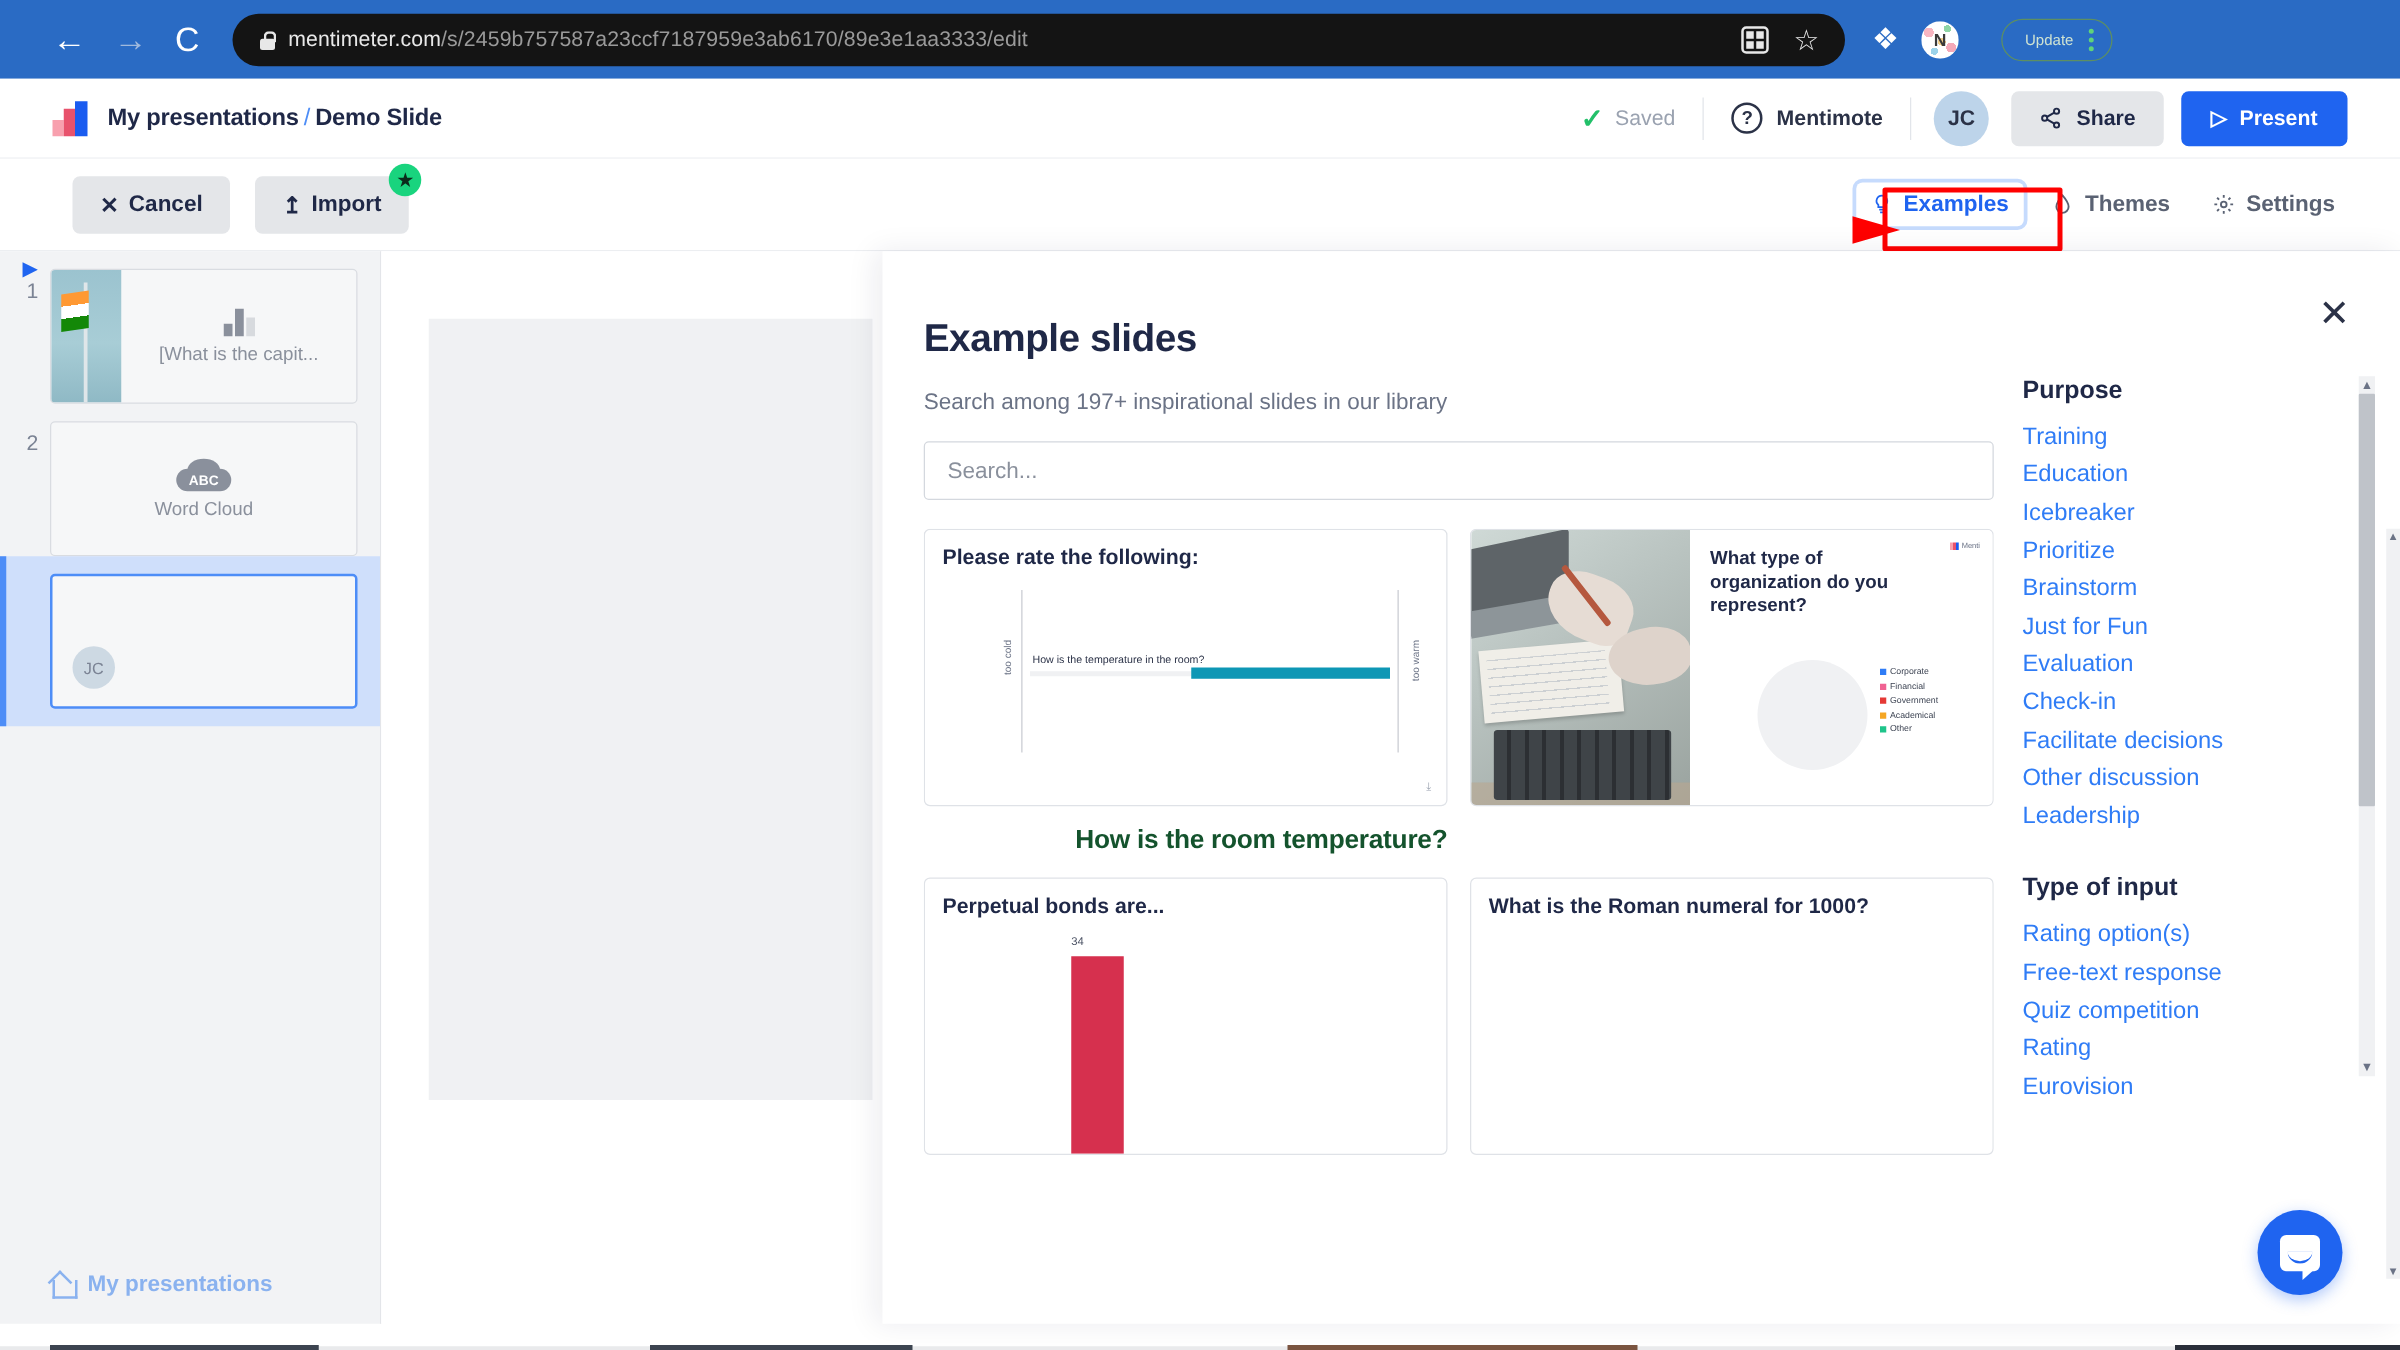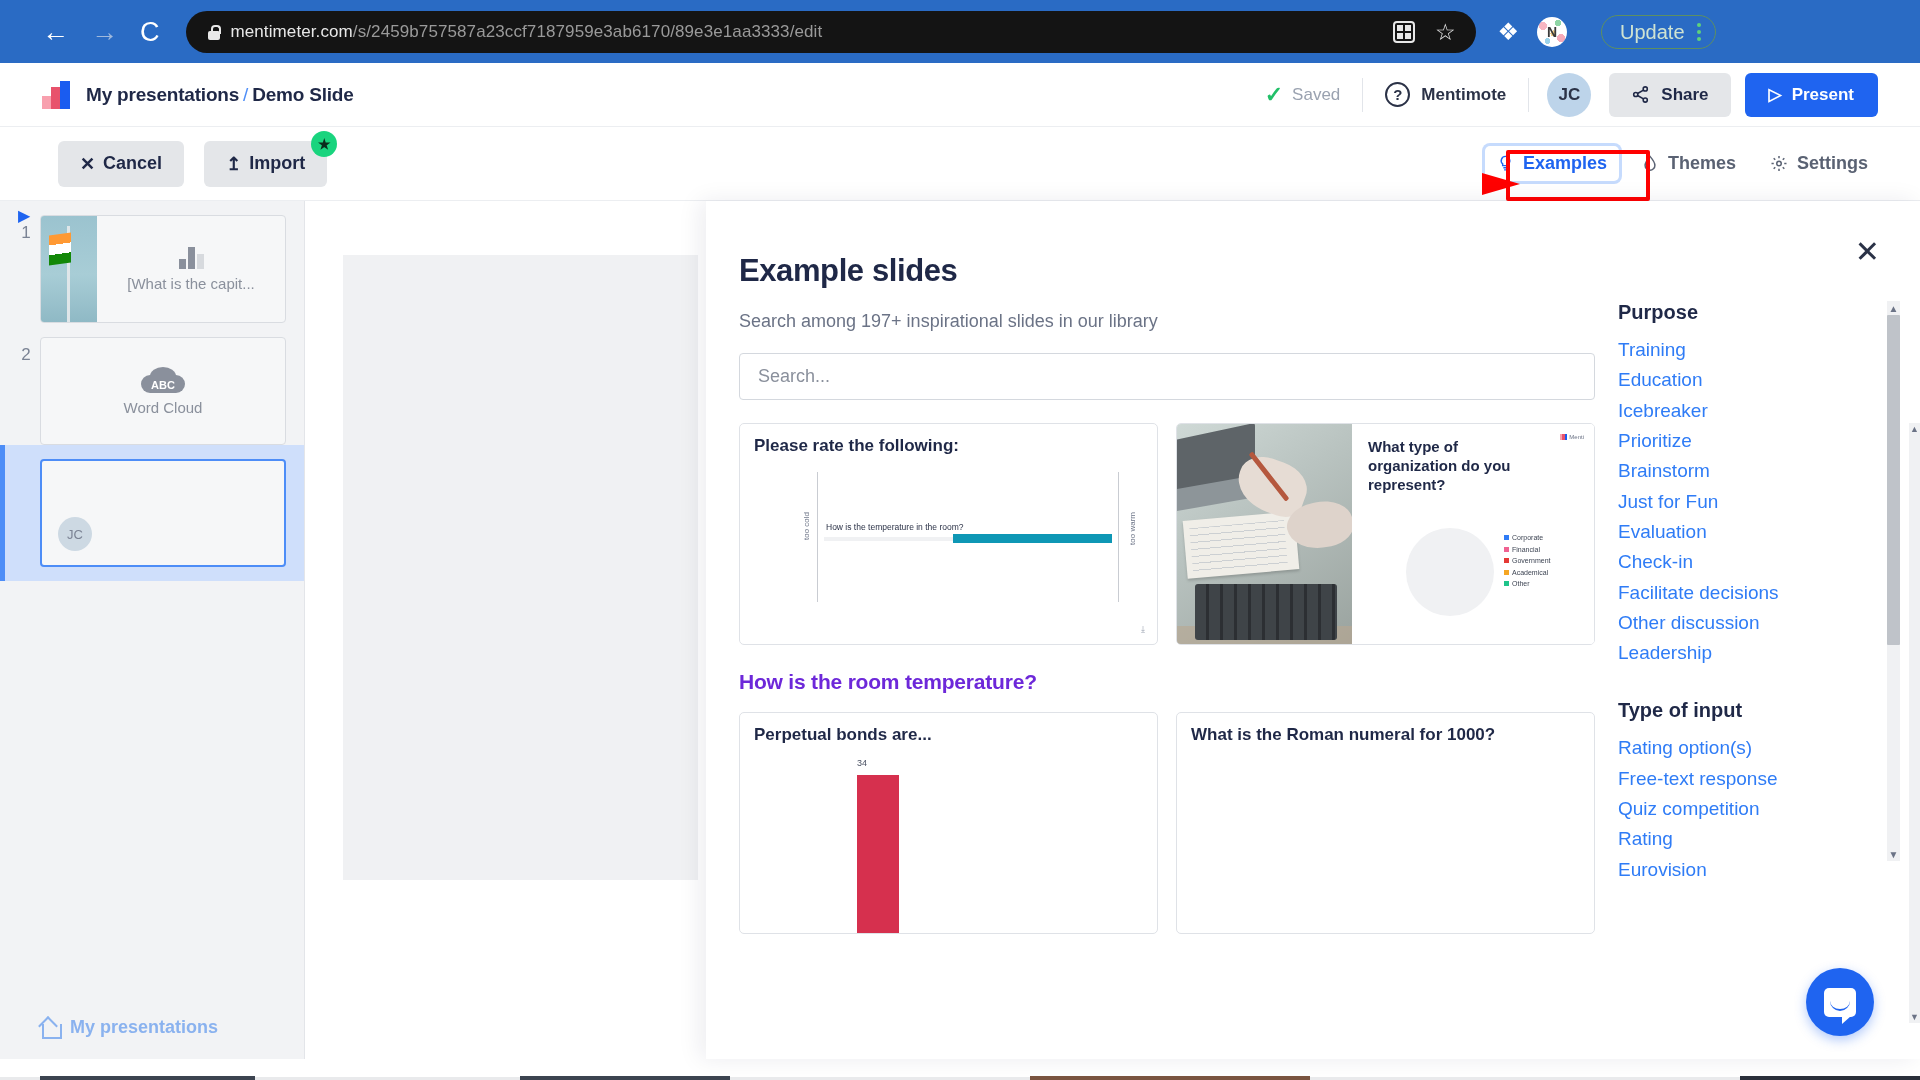--- a/index.html
+++ b/index.html
@@ -49,21 +49,21 @@
       radial-gradient(circle at 35% 80%, #9cd3ea 0 3px, transparent 3px),
       radial-gradient(circle at 55% 55%, #f3cf8a 0 3px, transparent 3px),
       #ffffff;
     display:flex;align-items:center;justify-content:center;
     font-size:14px;font-weight:bold;color:#3a3a3a;
   }
   .update-pill {
     height:34px;border:1px solid #5d8f62;border-radius:17px;
     display:flex;align-items:center;gap:12px;padding:0 14px 0 18px;margin-left:16px;
   }
-  .update-pill .txt{color:#cfe3d2;font-size:20px;}
+  .update-pill .txt{color:#cfe3d2;font-size:12px;}
   .kebab{display:flex;flex-direction:column;gap:3px;}
   .kebab i{width:4px;height:4px;border-radius:50%;background:#5fd37a;display:block;}
 
   
   .app-header {
     position:absolute;left:0;top:63px;width:1920px;height:64px;
     background:#fff;border-bottom:1px solid #eceef1;
     display:flex;align-items:center;
   }
   .logo { width:30px;height:28px;margin-left:42px;position:relative;flex:none;}
@@ -154,21 +154,21 @@
     border-radius:4px;display:flex;align-items:center;padding:0 18px;}
   .search-box input{border:none;outline:none;width:100%;font-size:18px;color:#1f2847;
     font-family:"Liberation Sans",sans-serif;background:transparent;}
   .search-box input::placeholder{color:#8a909c;}
 
   .cards{position:absolute;left:33px;top:222px;width:856px;height:600px;overflow:hidden;}
   .card-row{display:flex;gap:18px;margin-bottom:18px;}
   .card{width:419px;}
   .card-prev{width:419px;height:222px;background:#fff;border:1px solid #dfe2e7;border-radius:5px;
     position:relative;overflow:hidden;cursor:pointer;}
-  .card-cap{margin-top:25px;font-size:21px;color:#6d28d9;font-weight:700;letter-spacing:-.2px;}
+  .card-cap{margin-top:15px;font-size:21px;color:#14532d;font-weight:700;letter-spacing:-.2px;text-align:right;}
 
   
   .c1-title{position:absolute;left:14px;top:12px;font-size:17px;color:#1f2847;font-weight:700;}
   .c1-axis{position:absolute;top:48px;width:1px;height:130px;background:#c9ccd2;}
   .c1-lbl{position:absolute;font-size:8px;color:#6b7386;writing-mode:vertical-rl;transform:rotate(180deg);}
   .c1-qtext{position:absolute;left:86px;top:98px;font-size:8.5px;color:#2b3247;}
   .c1-track{position:absolute;left:84px;top:113px;width:288px;height:4px;background:#f0f1f3;}
   .c1-bar{position:absolute;left:213px;top:110px;width:159px;height:9px;background:#0e97b5;}
   .c1-dl{position:absolute;right:12px;bottom:9px;font-size:9px;color:#9aa2b0;}
 

